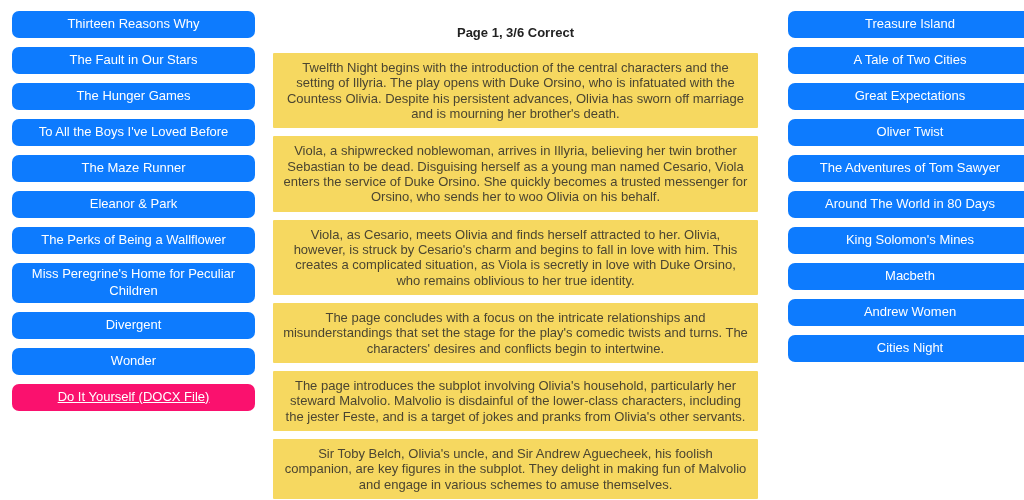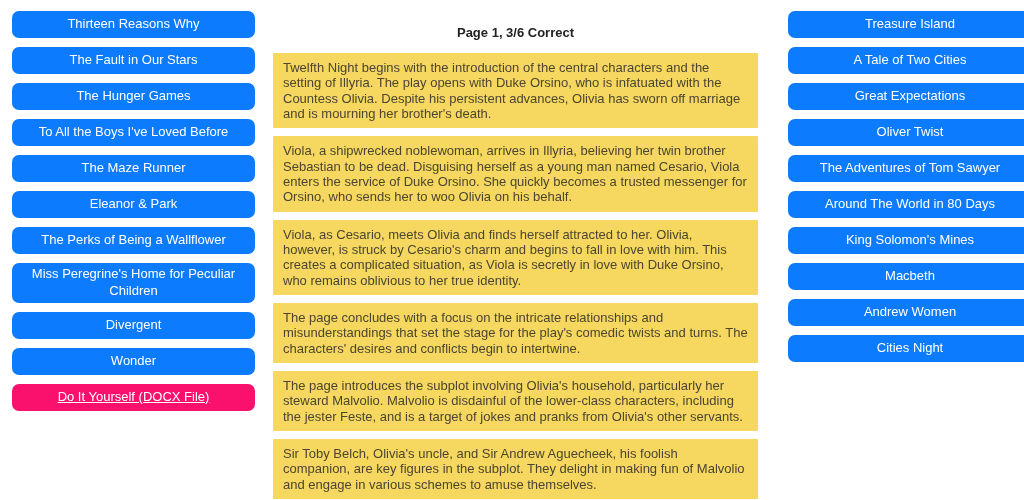--- a/index.html
+++ b/index.html
@@ -42,20 +42,21 @@
     font-size:13px;
     font-weight:bold;
     color:var(--title-text);
   }
   .passage{
     width:100%;
     background:var(--passage-bg);
     color:var(--passage-text);
     font-size:13px;
     line-height:1.18;
+    text-align:center;
     padding:7px 10px;
     margin-bottom:8px;
     border-radius:1px;
     cursor:pointer;
   }
 </style>
 </head>
 <body>
 
 <div class="app">

